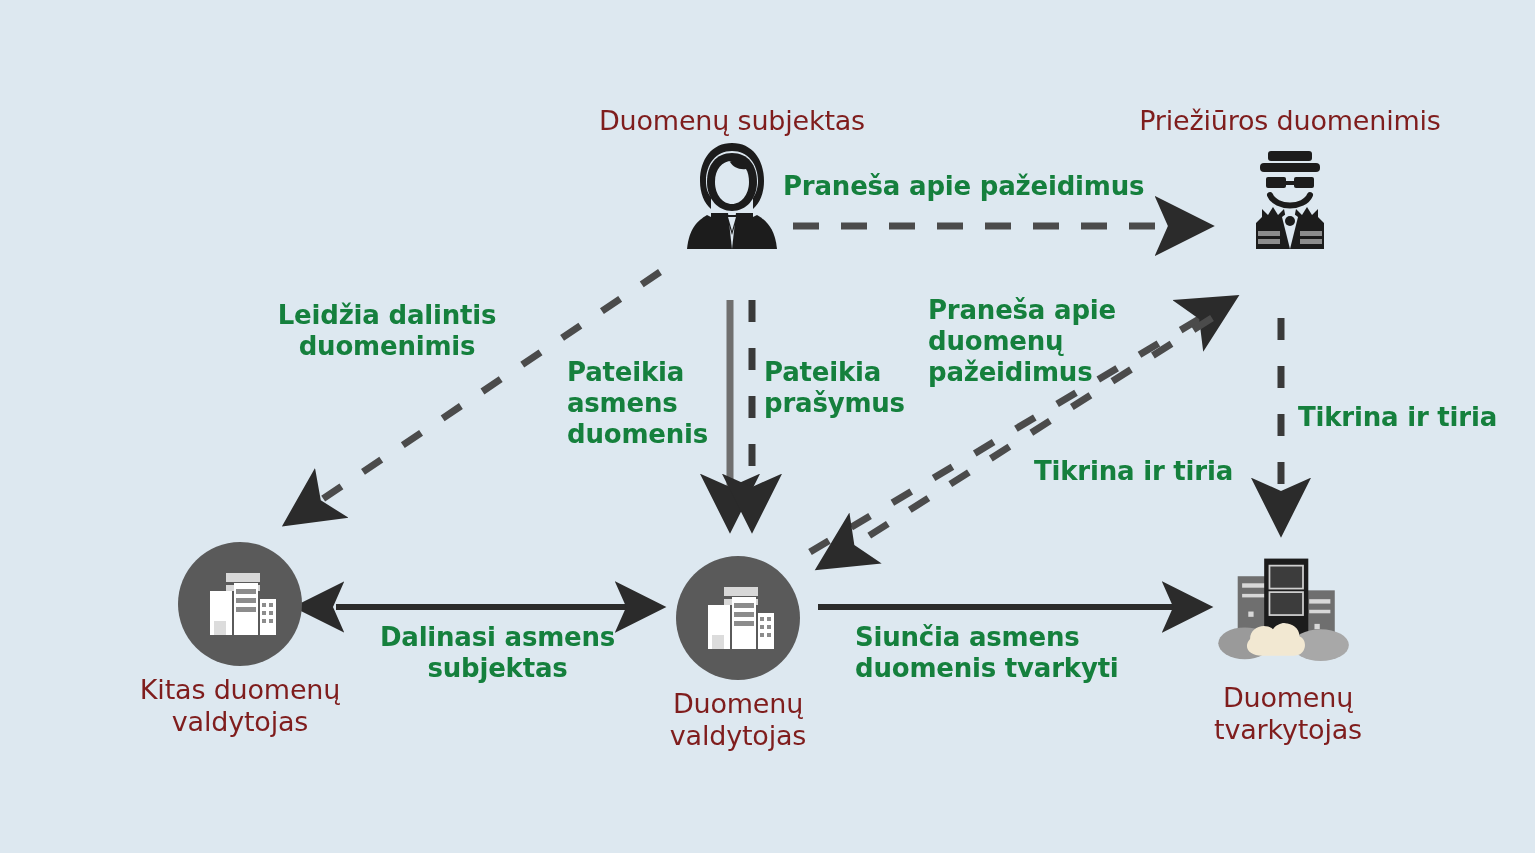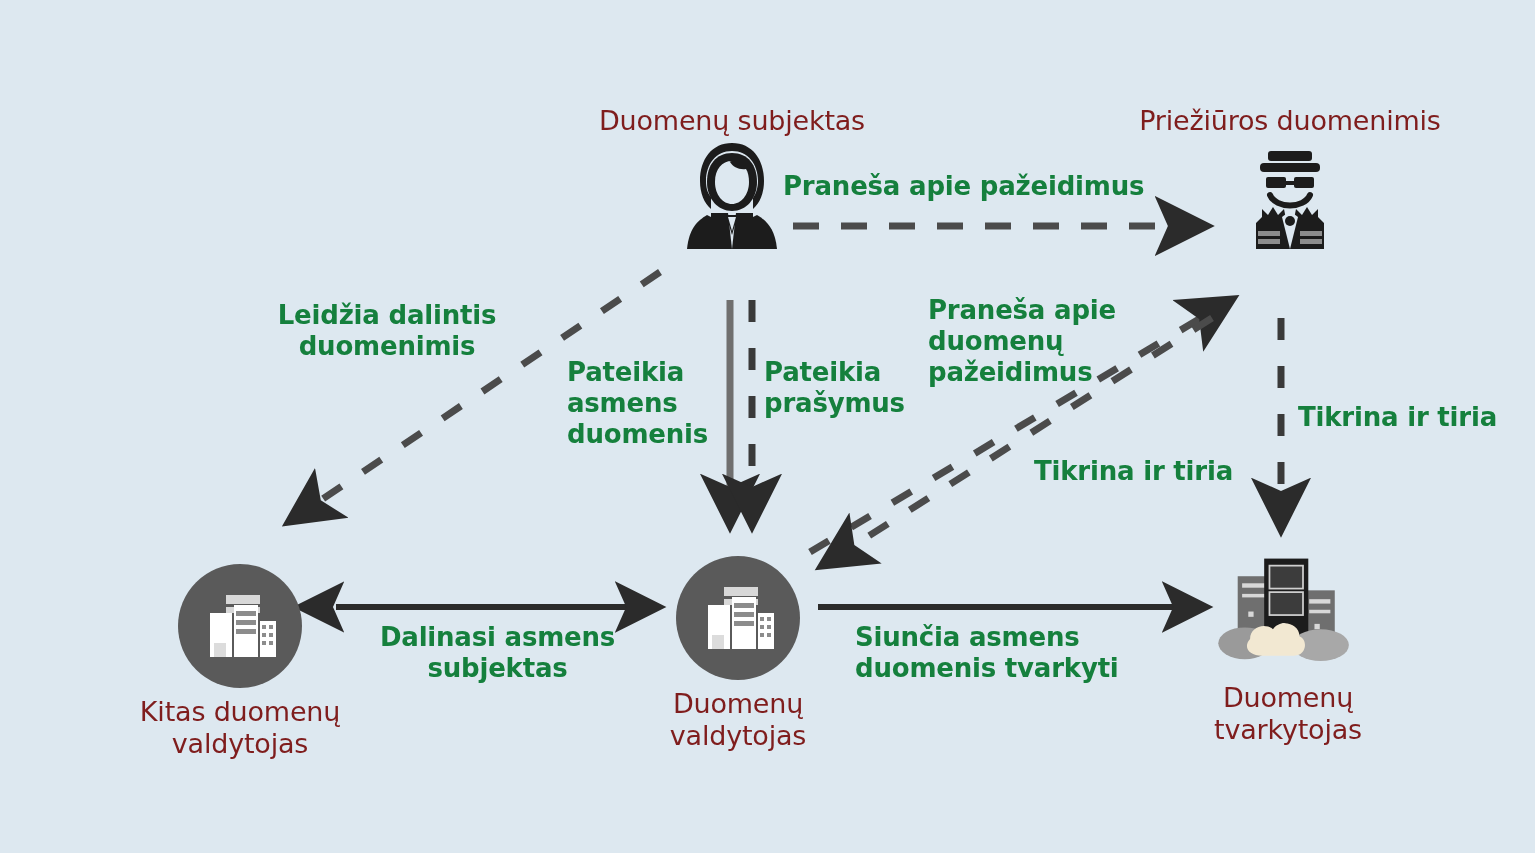--- a/index.html
+++ b/index.html
@@ -178,21 +178,21 @@
         <circle cx="70" cy="84" r="5" fill="#1c1c1c"></circle>
 
         <rect x="38" y="94" width="22" height="5" fill="#8d8d8d"></rect>
         <rect x="38" y="102" width="22" height="5" fill="#8d8d8d"></rect>
         <rect x="80" y="94" width="22" height="5" fill="#8d8d8d"></rect>
         <rect x="80" y="102" width="22" height="5" fill="#8d8d8d"></rect>
       </svg>
     </div>
   </div>
 
-  <div class="node" style="left:75px; top:564px; width:330px;">
+  <div class="node" style="left:75px; top:542px; width:330px;">
     <div class="icon-circle">
       <svg width="80" height="70" viewBox="0 0 80 70">
         <rect x="26" y="4" width="34" height="9" fill="#d8d8d8"></rect>
         <rect x="26" y="16" width="34" height="6" fill="#d8d8d8"></rect>
         <rect x="10" y="22" width="22" height="44" fill="#ffffff"></rect>
         <rect x="34" y="14" width="24" height="52" fill="#ffffff"></rect>
         <rect x="36" y="20" width="20" height="5" fill="#8c8c8c"></rect>
         <rect x="36" y="29" width="20" height="5" fill="#8c8c8c"></rect>
         <rect x="36" y="38" width="20" height="5" fill="#8c8c8c"></rect>
         <rect x="60" y="30" width="16" height="36" fill="#ffffff"></rect>

